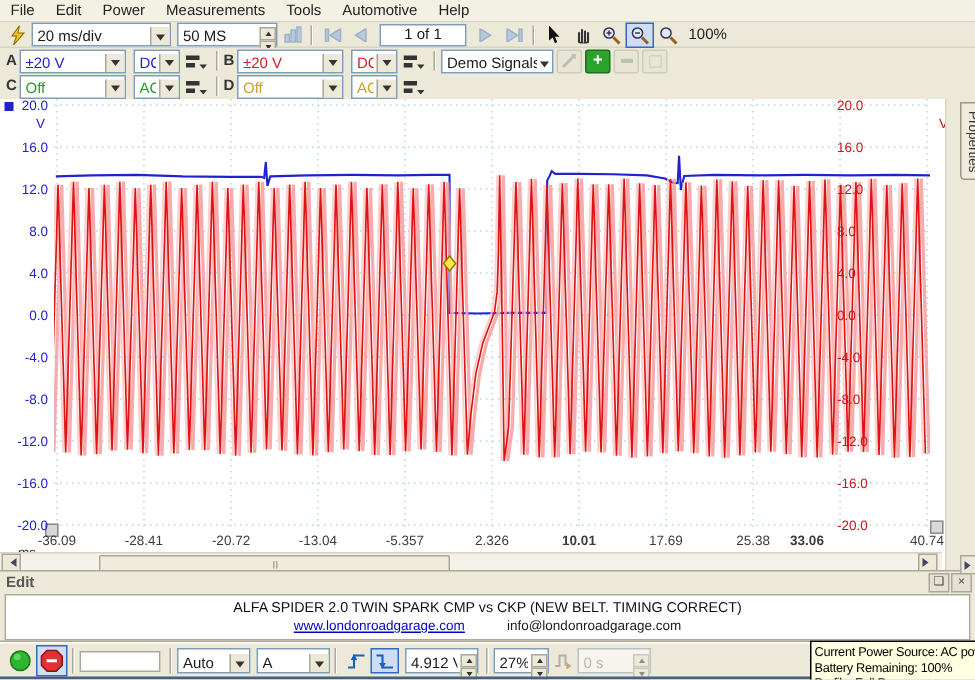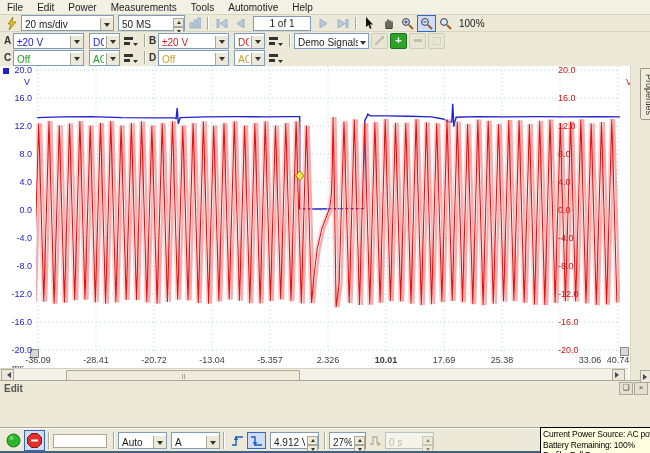--- a/index.html
+++ b/index.html
@@ -378,34 +378,40 @@
     <div class="ytick r" style="top: 279px; color: rgb(204, 20, 20);">-20.0</div>
     <div class="xtick" style="left: 14px;">-36.09</div>
     <div class="xtick" style="left: 71.9774px;">-28.41</div>
     <div class="xtick" style="left: 130.03px;">-20.72</div>
     <div class="xtick" style="left: 188.008px;">-13.04</div>
     <div class="xtick" style="left: 246.008px;">-5.357</div>
     <div class="xtick" style="left: 304.008px;">2.326</div>
     <div class="xtick" style="left: 362.015px; font-weight: bold;">10.01</div>
     <div class="xtick" style="left: 419.992px;">17.69</div>
     <div class="xtick" style="left: 478.045px;">25.38</div>
-    <div class="xtick" style="left: 566px;">33.06</div>
+    <div class="xtick" style="left: 514px; font-weight: bold;">33.06</div>
     <div class="xtick" style="left: 594px;">40.74</div>
   </div>
 <div id="rightstrip"></div>
 <div id="props-tab">Properties</div>
 <span class="sbtn" id="mini-sbtn">
     <i class="tri-right"></i>
   </span>
 
 <div id="notes">
   <div id="notes-header">
     <span id="notes-title">Edit</span>
     <span class="nh-btn">❏</span>
     <span class="nh-btn">×</span>
+  </div>
+  <div id="notes-body">
+    <div id="notes-line1">ALFA SPIDER 2.0 TWIN SPARK CMP vs CKP (NEW BELT. TIMING CORRECT)</div>
+    <div id="notes-line2">
+      <span id="notes-link">www.londonroadgarage.com</span><span>info@londonroadgarage.com</span>
+    </div>
   </div>
 </div>
 
 <div id="bottombar">
   <span class="tbtn" style="width:19px;height:19px">
     <svg width="15" height="15">
         <circle cx="7.5" cy="7.5" r="6.5" fill="#2db52d" stroke="#1a7a1a"></circle>
         <circle cx="5.5" cy="5" r="2.2" fill="#7fe07f" opacity="0.7"></circle>
       </svg>
   </span>

